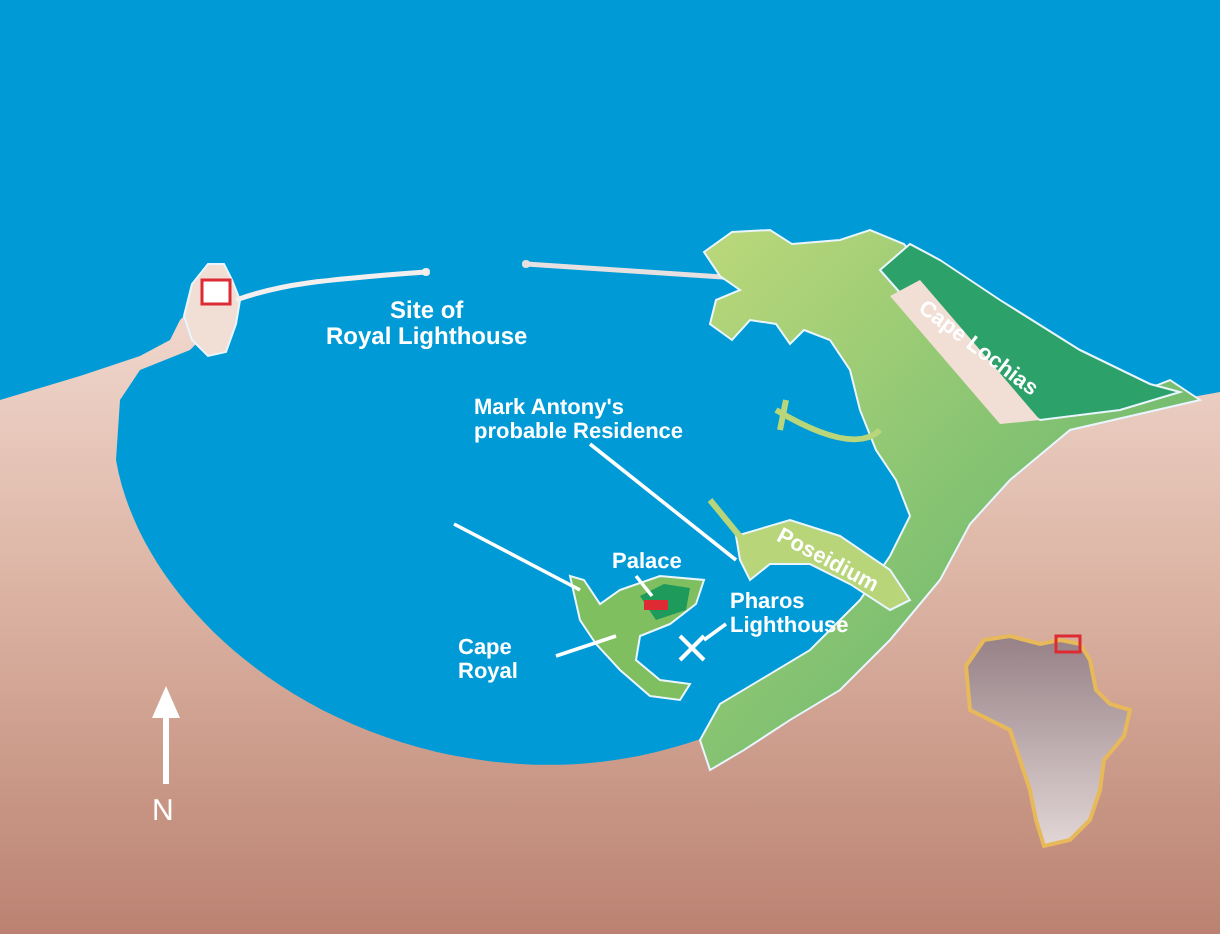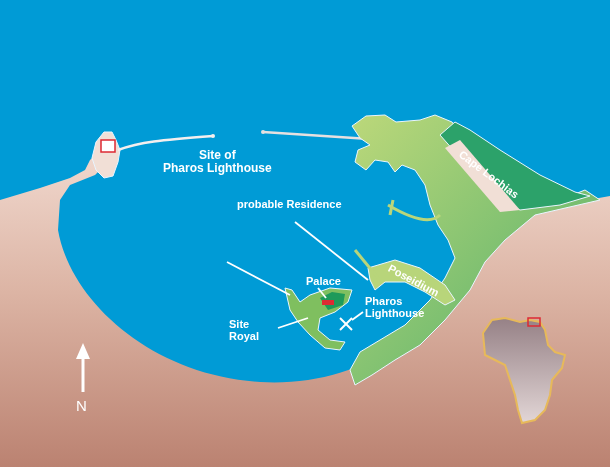--- a/index.html
+++ b/index.html
@@ -91,38 +91,39 @@
   <g>
     <path fill="url(#africaGrad)" stroke="#e7b95a" stroke-width="2" d="M483,333 L492,320 L505,318 L520,322 L530,320 L540,322 L545,330 L548,345 L555,352
          L565,355 L562,368 L552,380 L550,395 L545,410 L535,420 L522,423 L518,410 L515,395
          L510,380 L505,365 L495,360 L485,355 Z"></path>
     <rect x="528" y="318" width="12" height="8" fill="none" stroke="#dd2a33" stroke-width="1.5"></rect>
   </g>
 </svg>
 
   <div class="lbl m c" style="left:163px;top:149px;">
     <div>Site of</div>
-    <div>Pharos Lighthouse</div>
+    <div>Royal Lighthouse</div>
   </div>
 
   <div class="lbl s" style="left:464px;top:148px;transform:rotate(37deg);transform-origin:left top;">Cape Lochias</div>
 
   <div class="lbl s" style="left:237px;top:198px;">
+    <div>Mark Antony's</div>
     <div>probable Residence</div>
   </div>
 
 
   <div class="lbl s" style="left:306px;top:275px;">Palace</div>
 
   <div class="lbl s" style="left:365px;top:295px;">
     <div>Pharos</div>
     <div>Lighthouse</div>
   </div>
 
   <div class="lbl s" style="left:229px;top:318px;">
-    <div>Site</div>
+    <div>Cape</div>
     <div>Royal</div>
   </div>
 
   <div class="lbl s" style="left:392px;top:262px;transform:rotate(28deg);transform-origin:left top;">Poseidium</div>
 
   <div class="lbl" style="left:76px;top:398px;font-size:15px;font-weight:normal;">N</div>
 </div>
 
 </body></html>

